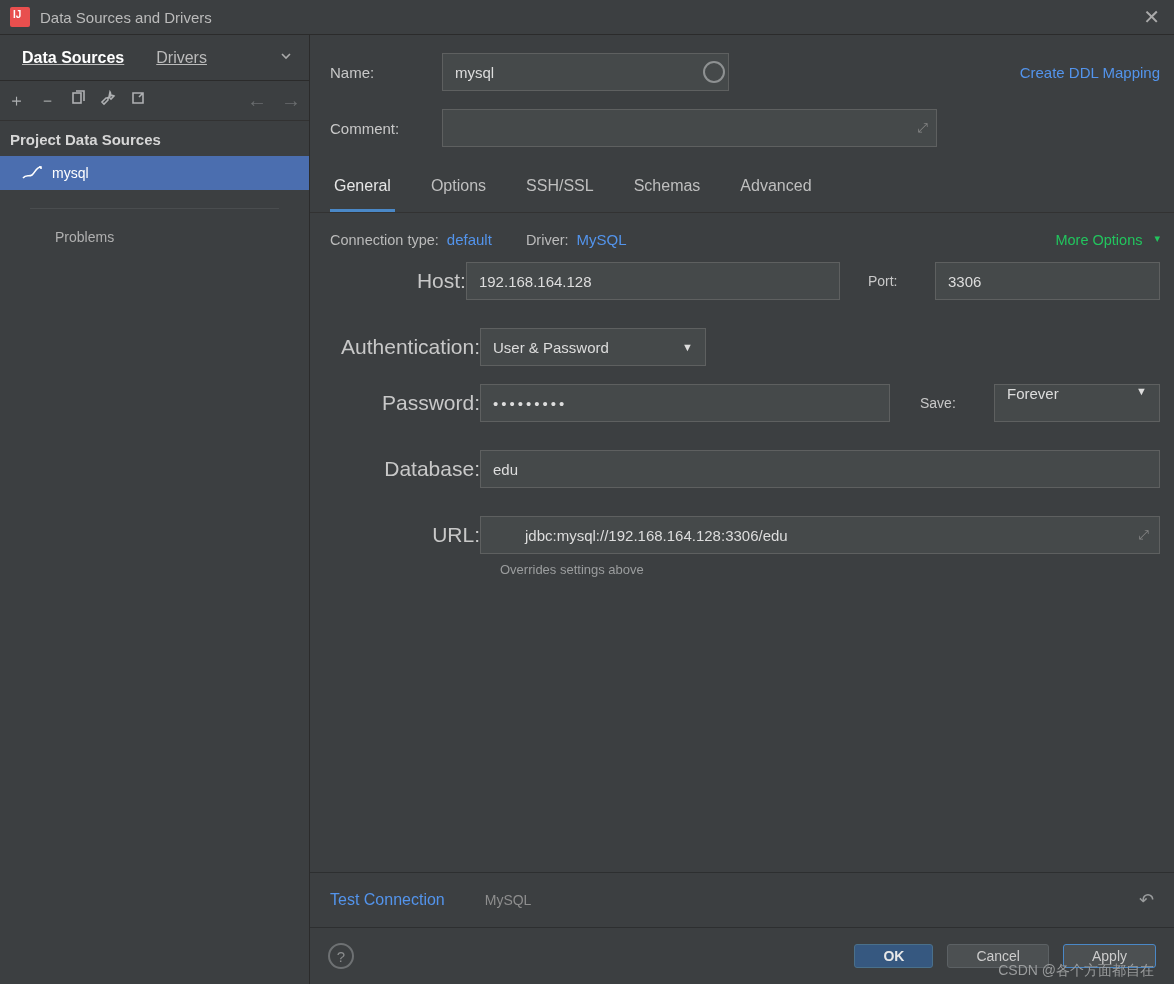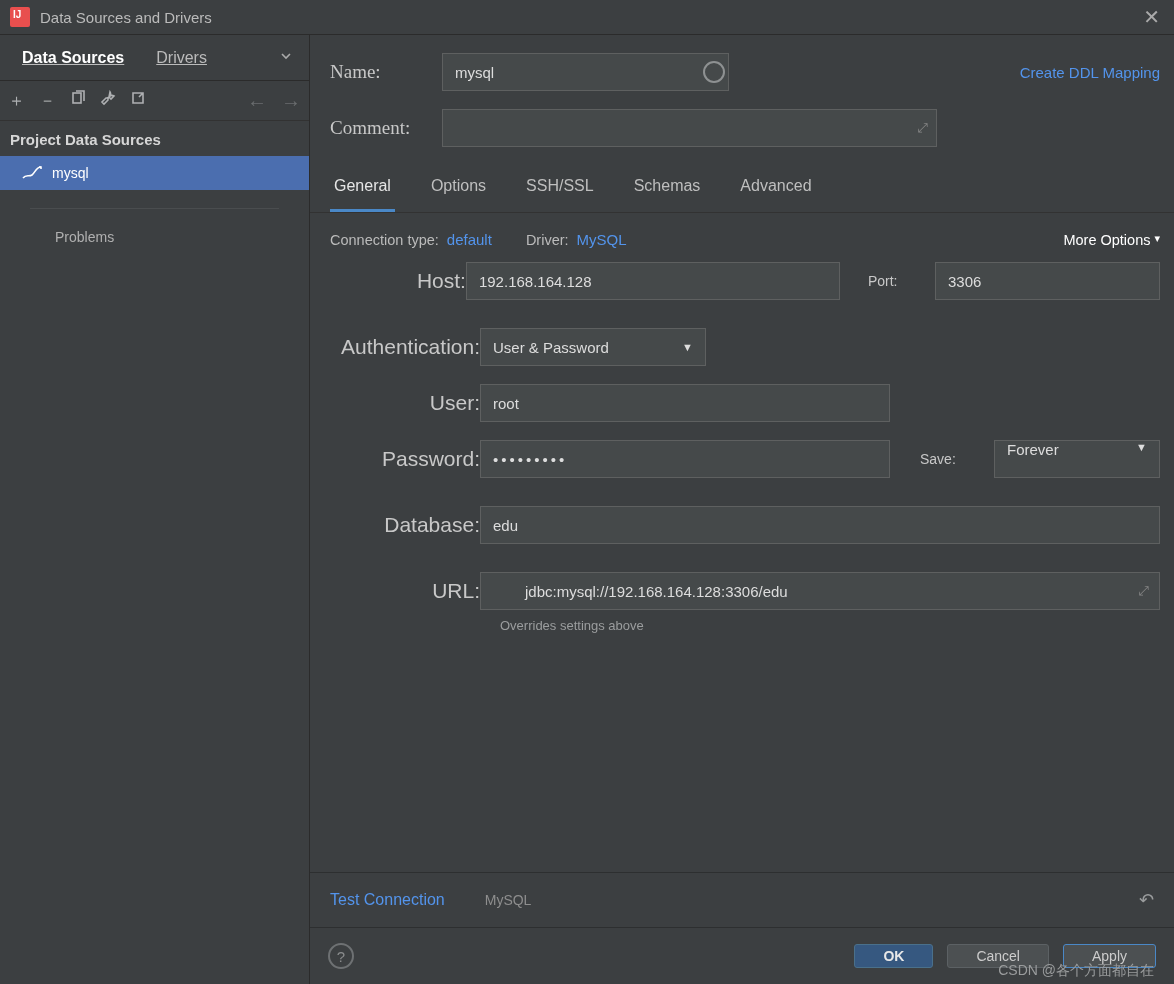--- a/index.html
+++ b/index.html
@@ -25,32 +25,32 @@
   .tree-item { display:flex; align-items:center; height:34px; padding:0 18px 0 22px; color:#ddd; cursor:pointer;}
   .tree-item.selected { background:#4b6eaf; color:#fff;}
   .tree-item .db-ico { width:20px;height:14px; margin-right:10px; position:relative;}
   .db-ico svg { display:block;}
   .sep-line { height:1px; background:#4a4d4f; margin:18px 30px 6px 30px;}
   .problems { padding:14px 18px 14px 55px; color:#b0b0b0;}
   
   .main { flex:1; display:flex;flex-direction:column; overflow:hidden;}
   .form-area { padding:18px 14px 0 20px; }
   .row { display:flex; align-items:center; margin-bottom:18px; gap:12px;}
-  .lbl { width:100px; color:#c8c8c8; font-size:19px;font-family:Liberation Serif, serif;}
+  .lbl { width:100px; color:#c8c8c8; font-size:15px;}
   .input { background:#45494a; border:1px solid #5e6060; color:#ddd; height:38px; padding:0 12px;font-size:15px;}
   .input.name { flex:1; max-width:495px;}
   .ring { width:22px;height:22px;border:2px solid #8e9192;border-radius:50%; margin-left:-38px; margin-right:10px;}
   .link { color:#5394ec; cursor:pointer; font-size:15px;}
   .comment { flex:1; max-width:495px; height:38px; position:relative;}
   .expand-ico { position:absolute; right:8px; top:50%; transform:translate(0,-50%); color:#888; font-size:13px;}
   .tabs { display:flex; border-bottom:1px solid #323232; padding-left:20px; gap:32px;}
   .tab { padding:12px 4px 14px 4px; font-size:16px; color:#bfbfbf; cursor:pointer; border-bottom:3px solid transparent;}
   .tab.active { color:#e6e6e6; border-bottom-color:#4a88c7;}
   .conn-row { display:flex; align-items:center; padding:18px 14px 4px 20px; gap:8px;font-size:14.5px;}
-  .conn-row .more { margin-left:auto; color:#ffffff; cursor:pointer; display:flex;align-items:flex-start;gap:4px;}
+  .conn-row .more { margin-left:auto; color:#22c55e; cursor:pointer; display:flex;align-items:flex-start;gap:12px;}
   .fields { padding:10px 14px 0 20px;}
   .field-row{ display:flex; align-items:center; margin-bottom:18px;}
   .field-row .fl{ width:150px; color:#c8c8c8; font-size:21px;text-align:right;}
   .field-row .input{ }
   .host{ width:410px;}
   .port-lbl{ width:74px; text-align:left; color:#c8c8c8; margin-left:28px;}
   .port{ flex:1;}
   .auth-select{ width:226px; display:flex;align-items:center; justify-content:space-between; padding:0 12px;}
   .pwd{ width:410px; letter-spacing:3px;}
   .save-lbl{ margin-left:30px; width:74px;color:#c8c8c8;}
@@ -179,24 +179,20 @@
         </div>
         <div style="height:10px"></div>
         <div class="field-row">
           <div class="fl">Authentication:</div>
           <div class="input auth-select">
             <span>User &amp; Password</span>
             <span class="chev">▼</span>
           </div>
         </div>
         <div class="field-row">
-          <div class="fl">User:</div>
-          <input class="input host" value="root" style="">
-        </div>
-        <div class="field-row">
           <div class="fl">Password:</div>
           <input class="input pwd" value="•••••••••" style="">
           <div class="save-lbl">Save:</div>
           <div class="input save-select">
             <span>Forever</span>
             <span class="chev">▼</span>
           </div>
         </div>
         <div style="height:10px"></div>
         <div class="field-row">

